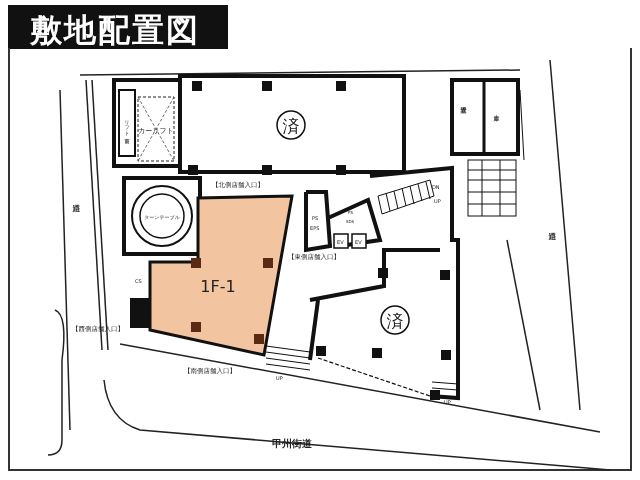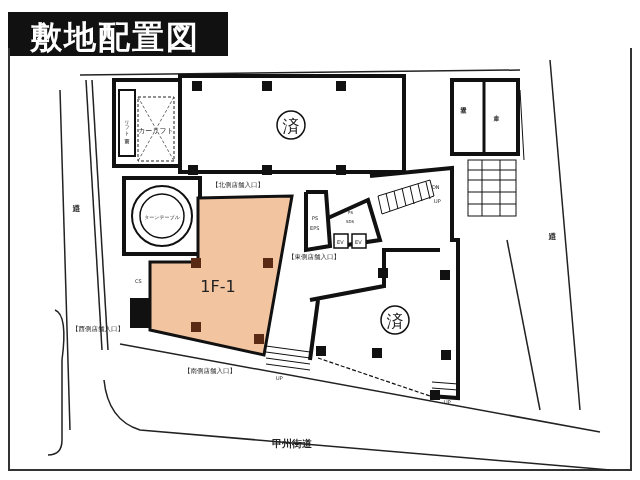--- a/index.html
+++ b/index.html
@@ -1,17 +1,17 @@
 <!DOCTYPE html>
 <html><head>
 <meta charset="utf-8">
 <style>
   html, body { margin:0; padding:0; background:#fff; }
   body { width:640px; height:480px; position:relative; overflow:hidden; font-family:"DejaVu Sans", sans-serif; }
-  .title-bar { position:absolute; left:8px; top:12px; width:220px; height:44px; background:#111; }
+  .title-bar { position:absolute; left:8px; top:5px; width:220px; height:44px; background:#111; }
   .title-text { position:absolute; left:22px; top:7px; color:#fff; font-size:32px; font-weight:bold; letter-spacing:2px; font-family:"DejaVu Sans", sans-serif; line-height:36px; }
   .frame { position:absolute; left:8px; top:48px; width:624px; height:423px; border:2px solid #333; border-top:none; box-sizing:border-box; }
   svg { position:absolute; left:0; top:0; }
   .lbl { font-family:"DejaVu Sans", sans-serif; fill:#222; }
 </style>
 </head>
 <body>
 
 <div class="title-bar">
   <span class="title-text">敷地配置図</span>

